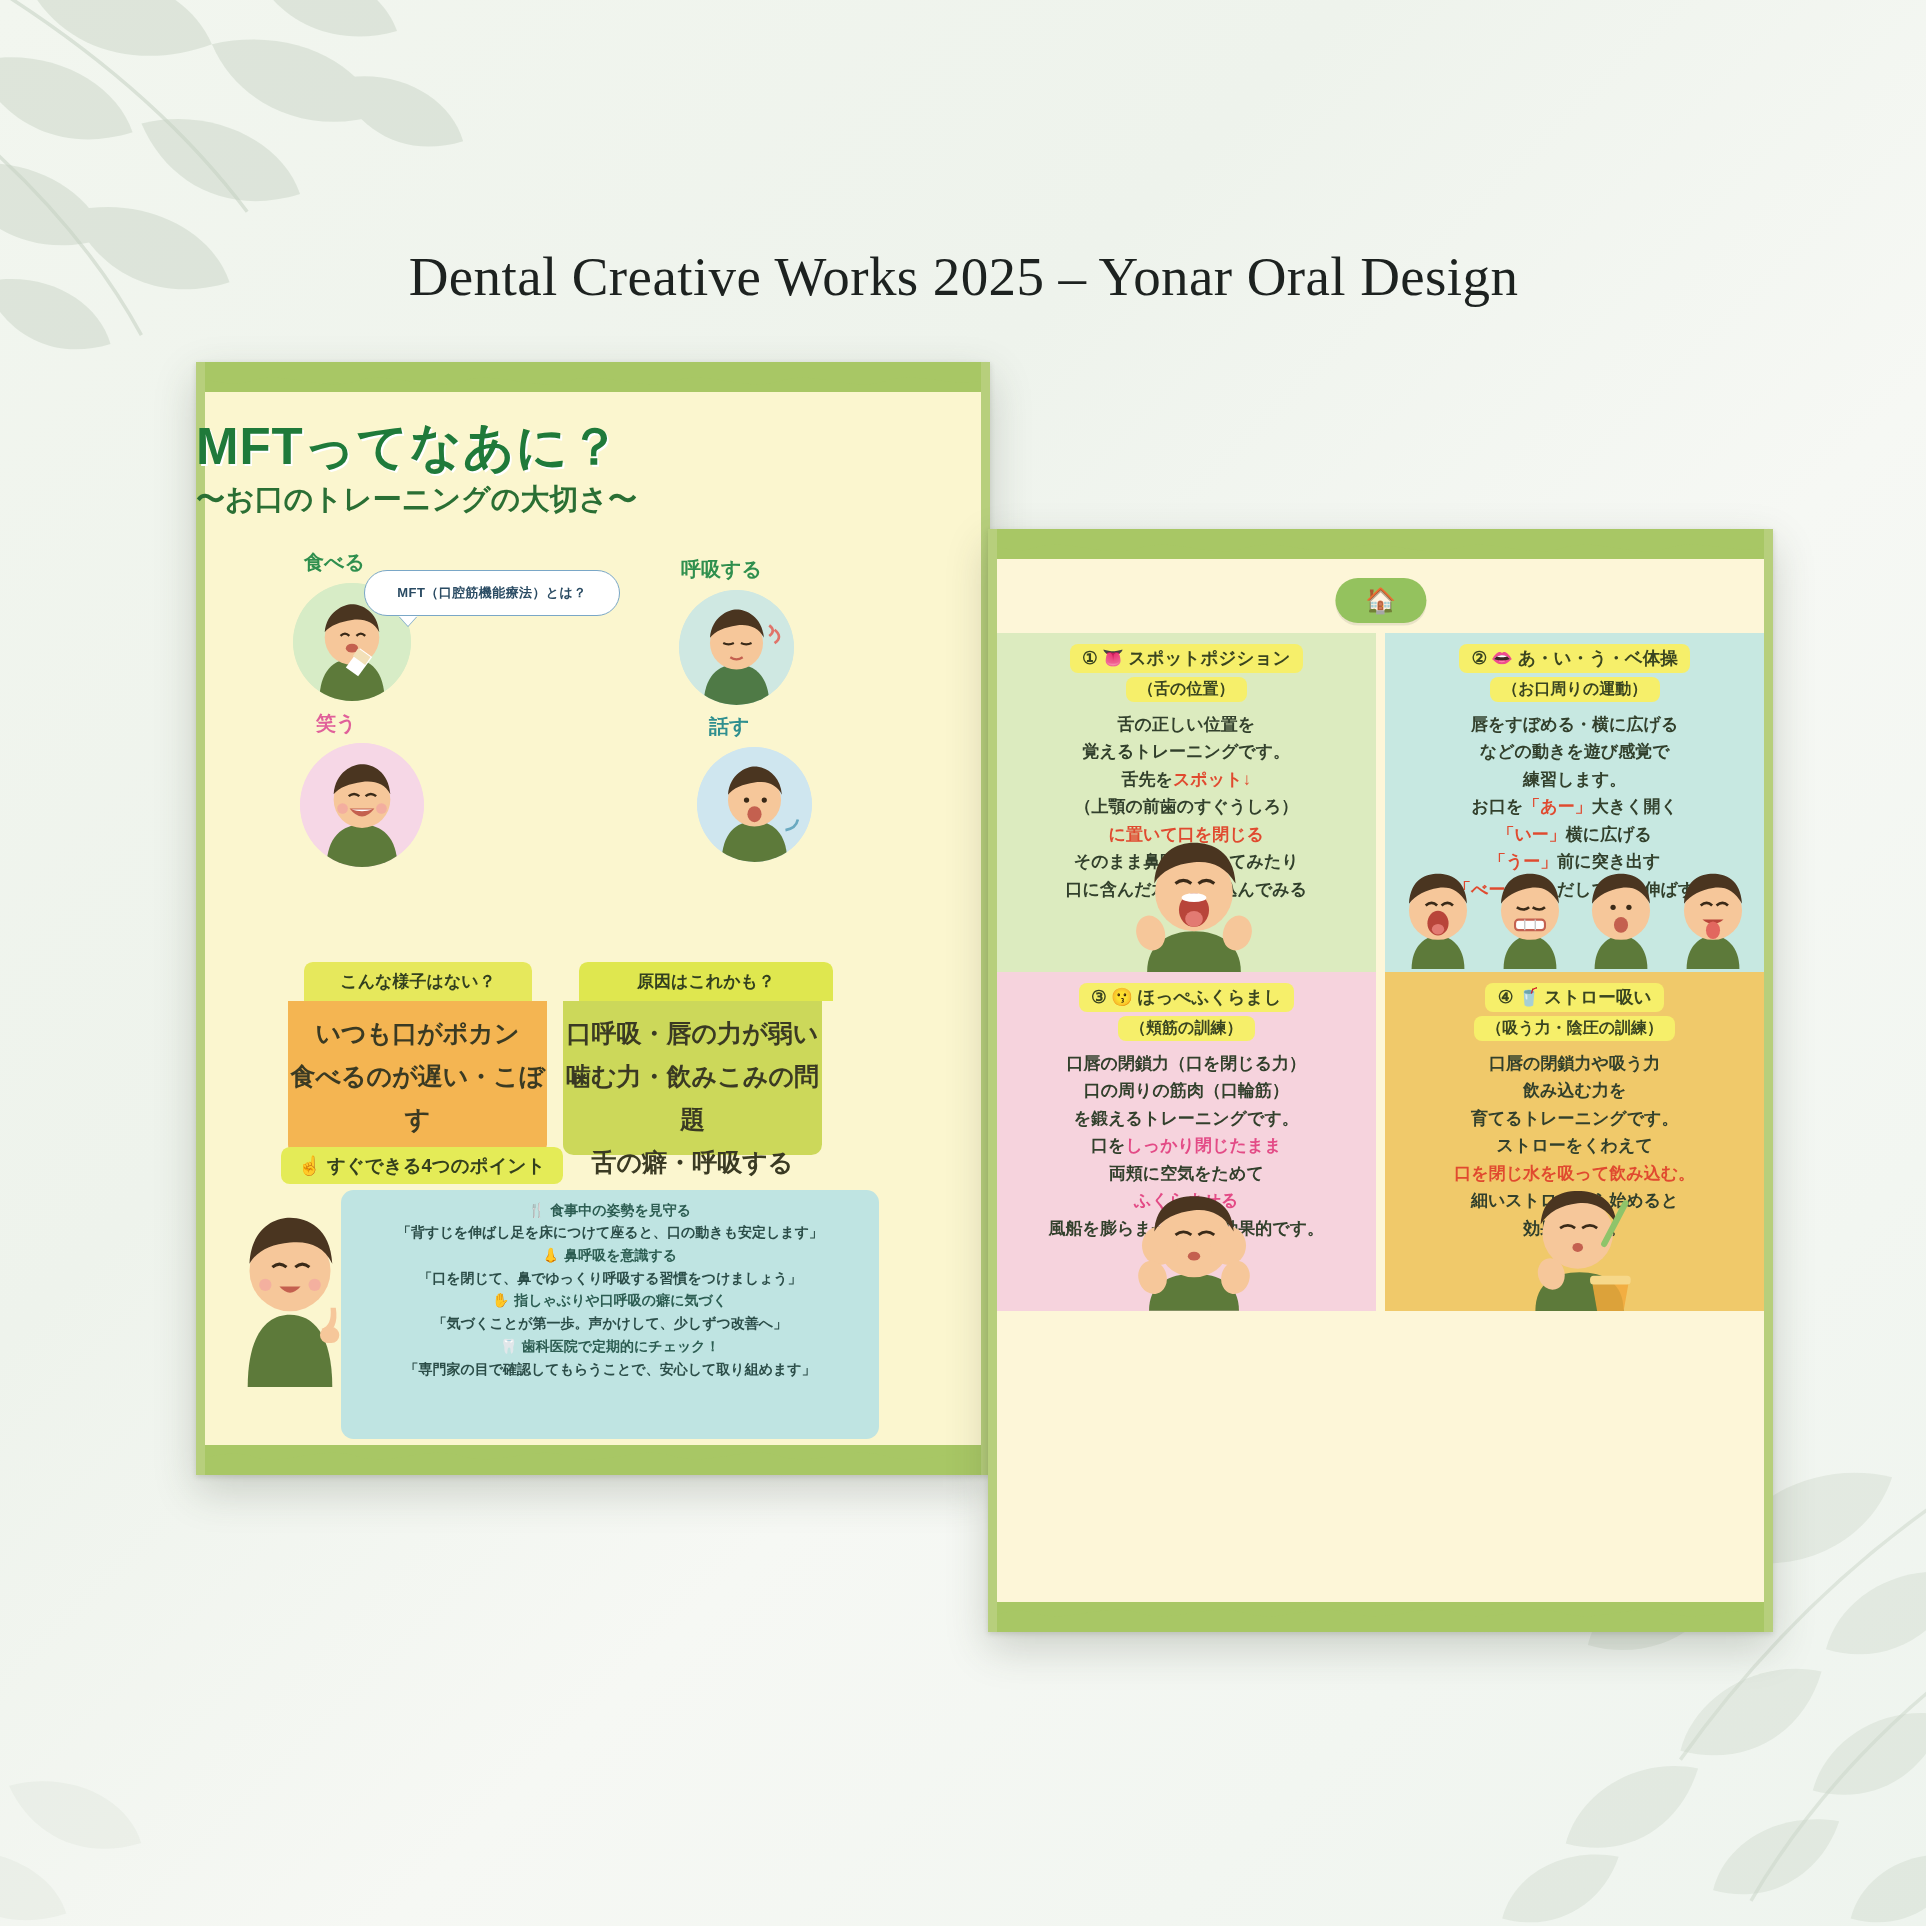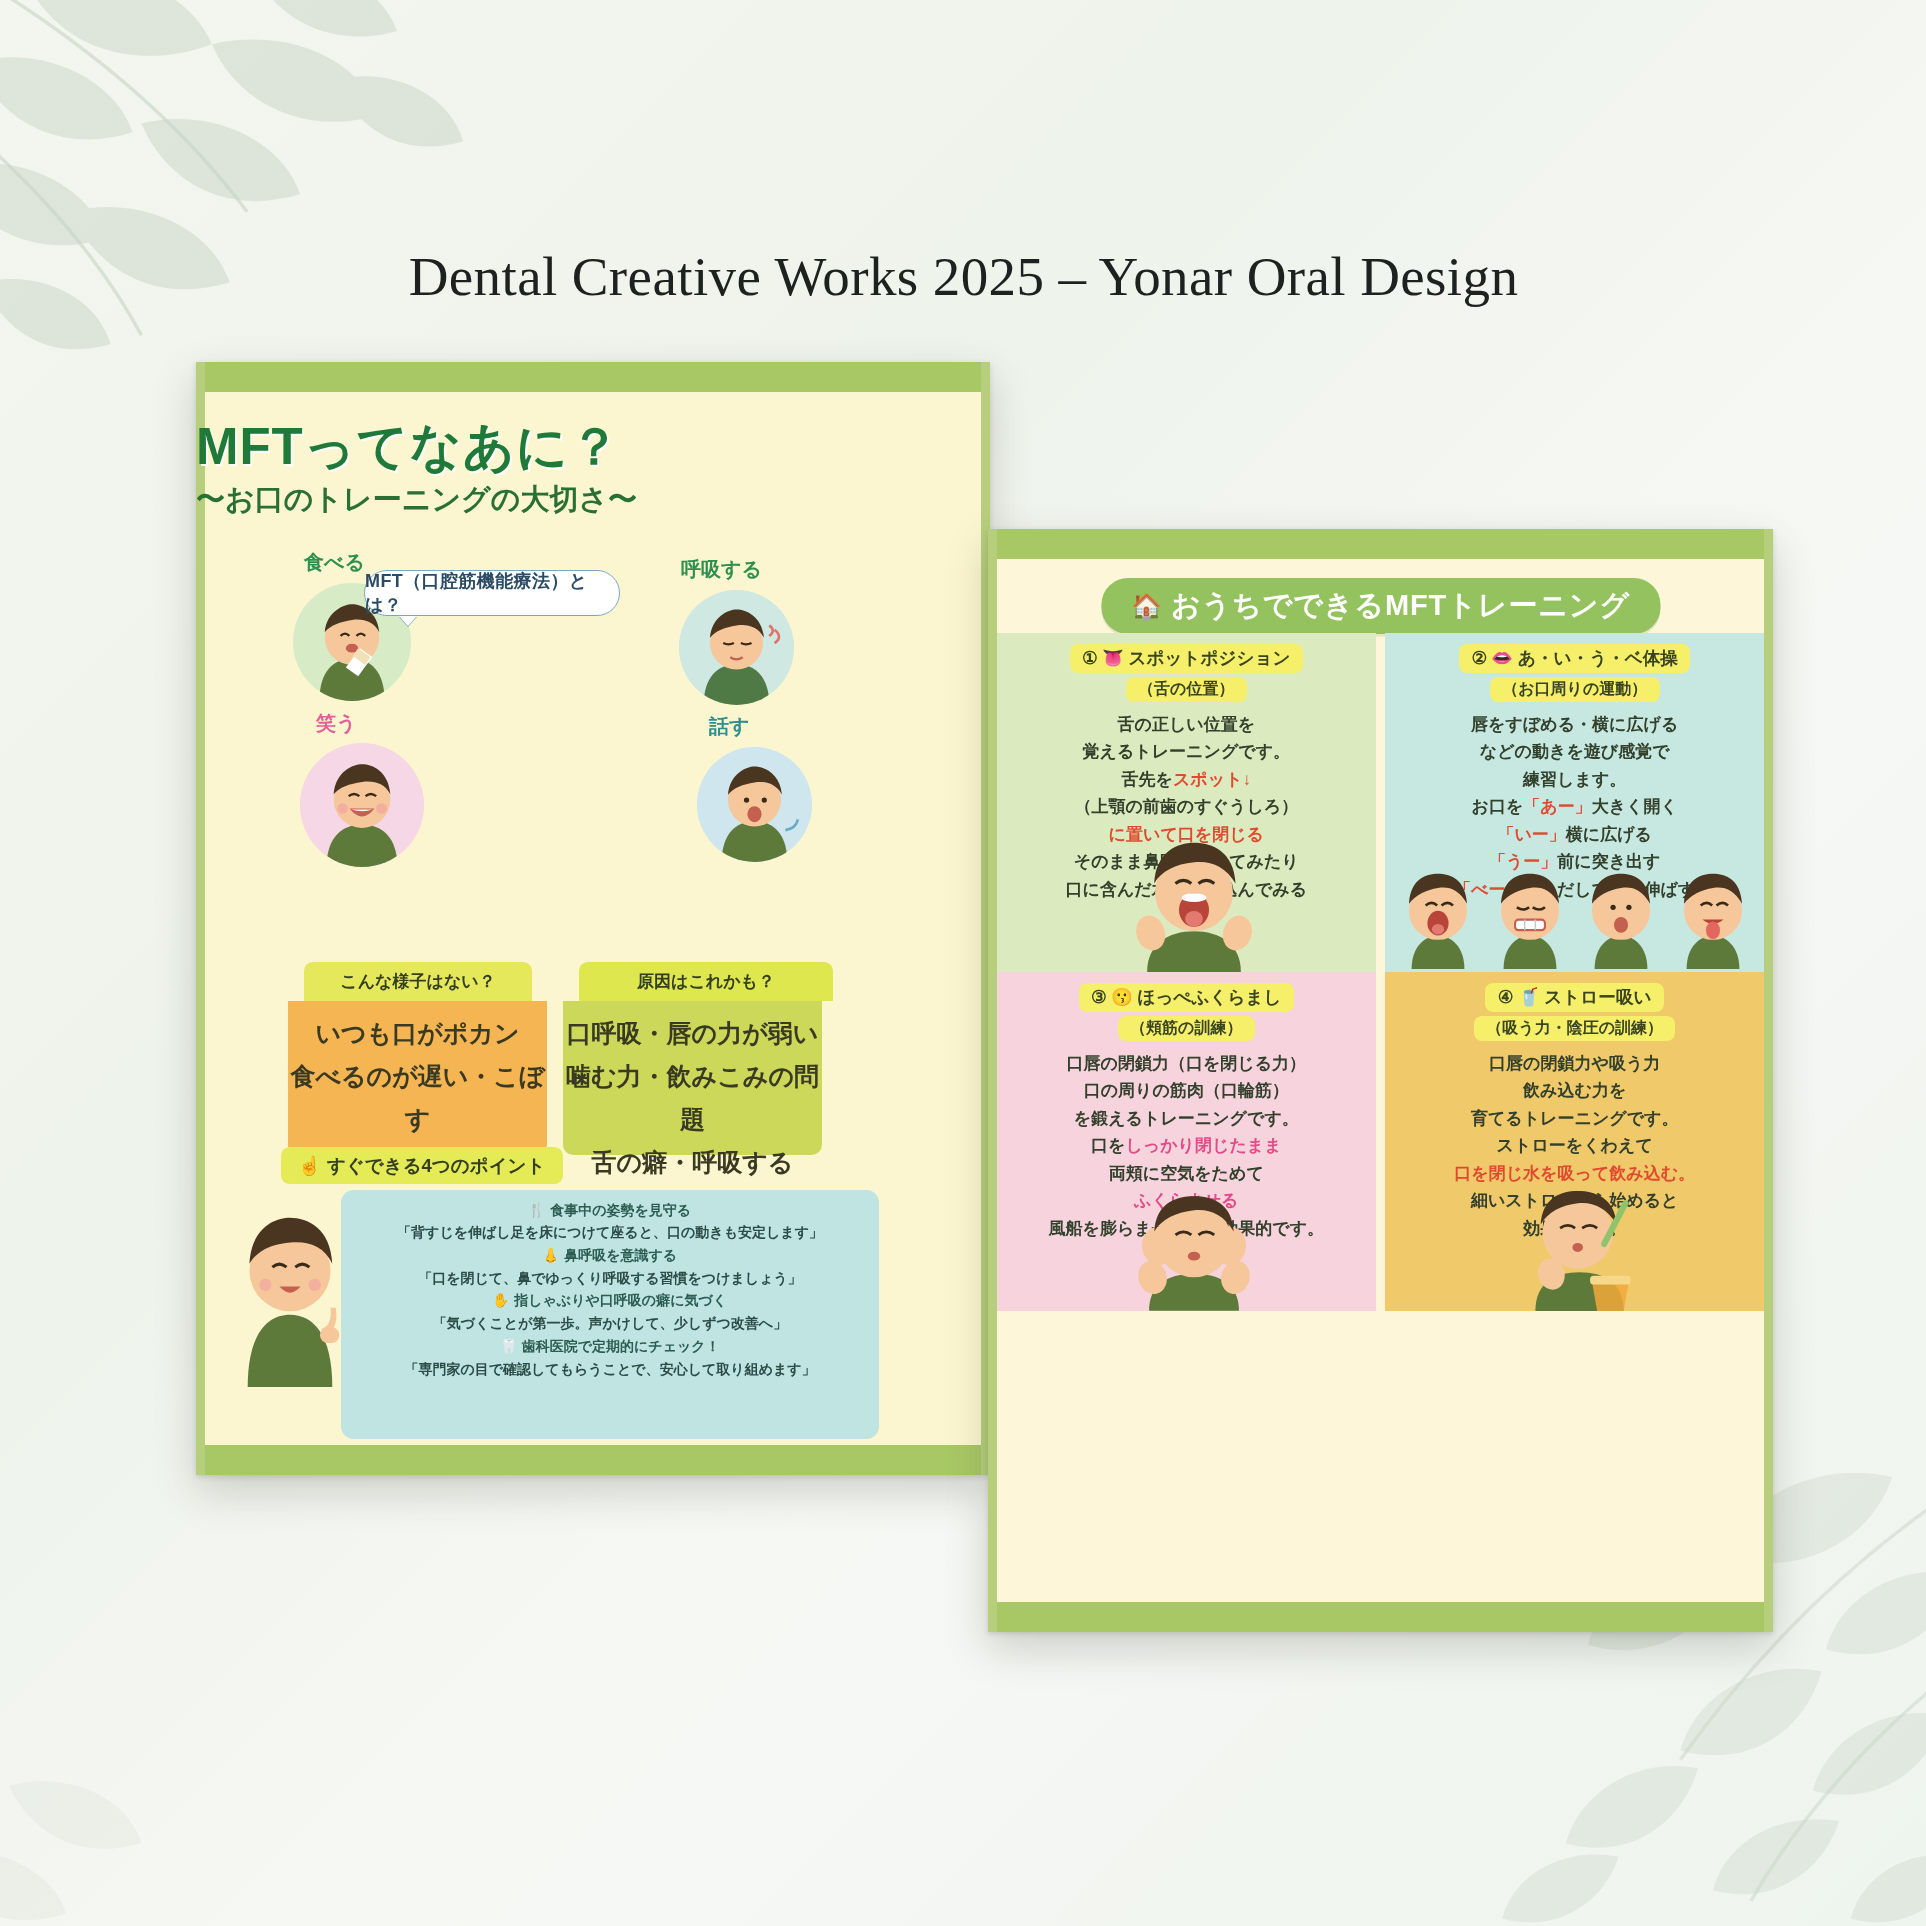--- a/index.html
+++ b/index.html
@@ -70,21 +70,21 @@
     position: absolute; top: 118px; left: 0; width: 100%;
     text-align: left;
     font-size: 29px; font-weight: bold; color: #2a6f34;
   }
 
   .bubble-q {
     position: absolute; left: 168px; top: 208px; width: 256px; height: 46px;
     border: 1.8px solid #7aa7c7; border-radius: 23px;
     background: #fff;
     display: flex; align-items: center; justify-content: center;
-    font-size: 18px; color: #2a4b63; font-weight: bold;
+    font-size: 13px; color: #2a4b63; font-weight: bold;
     letter-spacing: 0.4px;
   }
   .bubble-q:after {
     content: ""; position: absolute; left: 34px; bottom: -10.6px;
     border-left: 9.7px solid transparent; border-right: 9.7px solid transparent;
     border-top: 10.6px solid #fff;
     filter: drop-shadow(0 1.8px 0 #7aa7c7);
   }
 
   .info-box {
@@ -389,21 +389,20 @@
   <div class="scallop bot">
     <svg class="wave" viewBox="0 0 890 34" preserveAspectRatio="none">
       <path d="M0 34 H890 V14 C850 0 810 26 770 12 C730 0 690 26 650 12 C610 0 570 26 530 12 C490 0 450 26 410 12 C370 0 330 26 290 12 C250 0 210 26 170 12 C130 0 90 26 50 12 C32 6 16 12 0 18Z" fill="#a8c765"></path>
     </svg>
   </div>
   <div class="side-band l"></div>
   <div class="side-band r"></div>
 
   <div class="r-title-wrap">
     <span style="font-size:25px;">🏠</span>
-    <span class="r-title">おうちでできるMFTトレーニング</span>
   </div>
 
   <div class="quad" id="q1">
     <div class="quad-chip">
       <span>①</span>
       <span>👅</span>
       <span>スポットポジション</span>
     </div>
     <div class="quad-chip2">（舌の位置）</div>
     <div class="quad-body">

